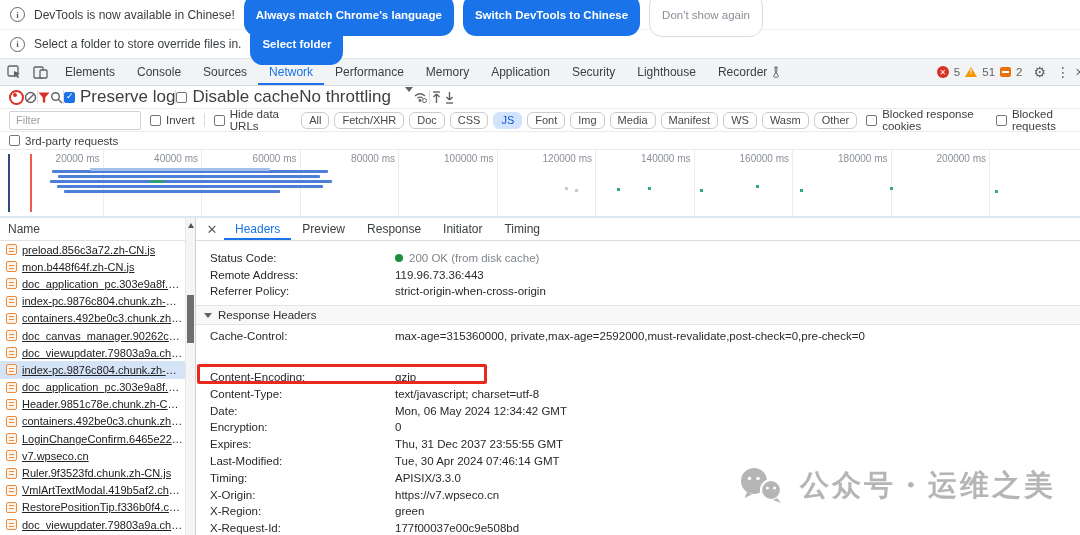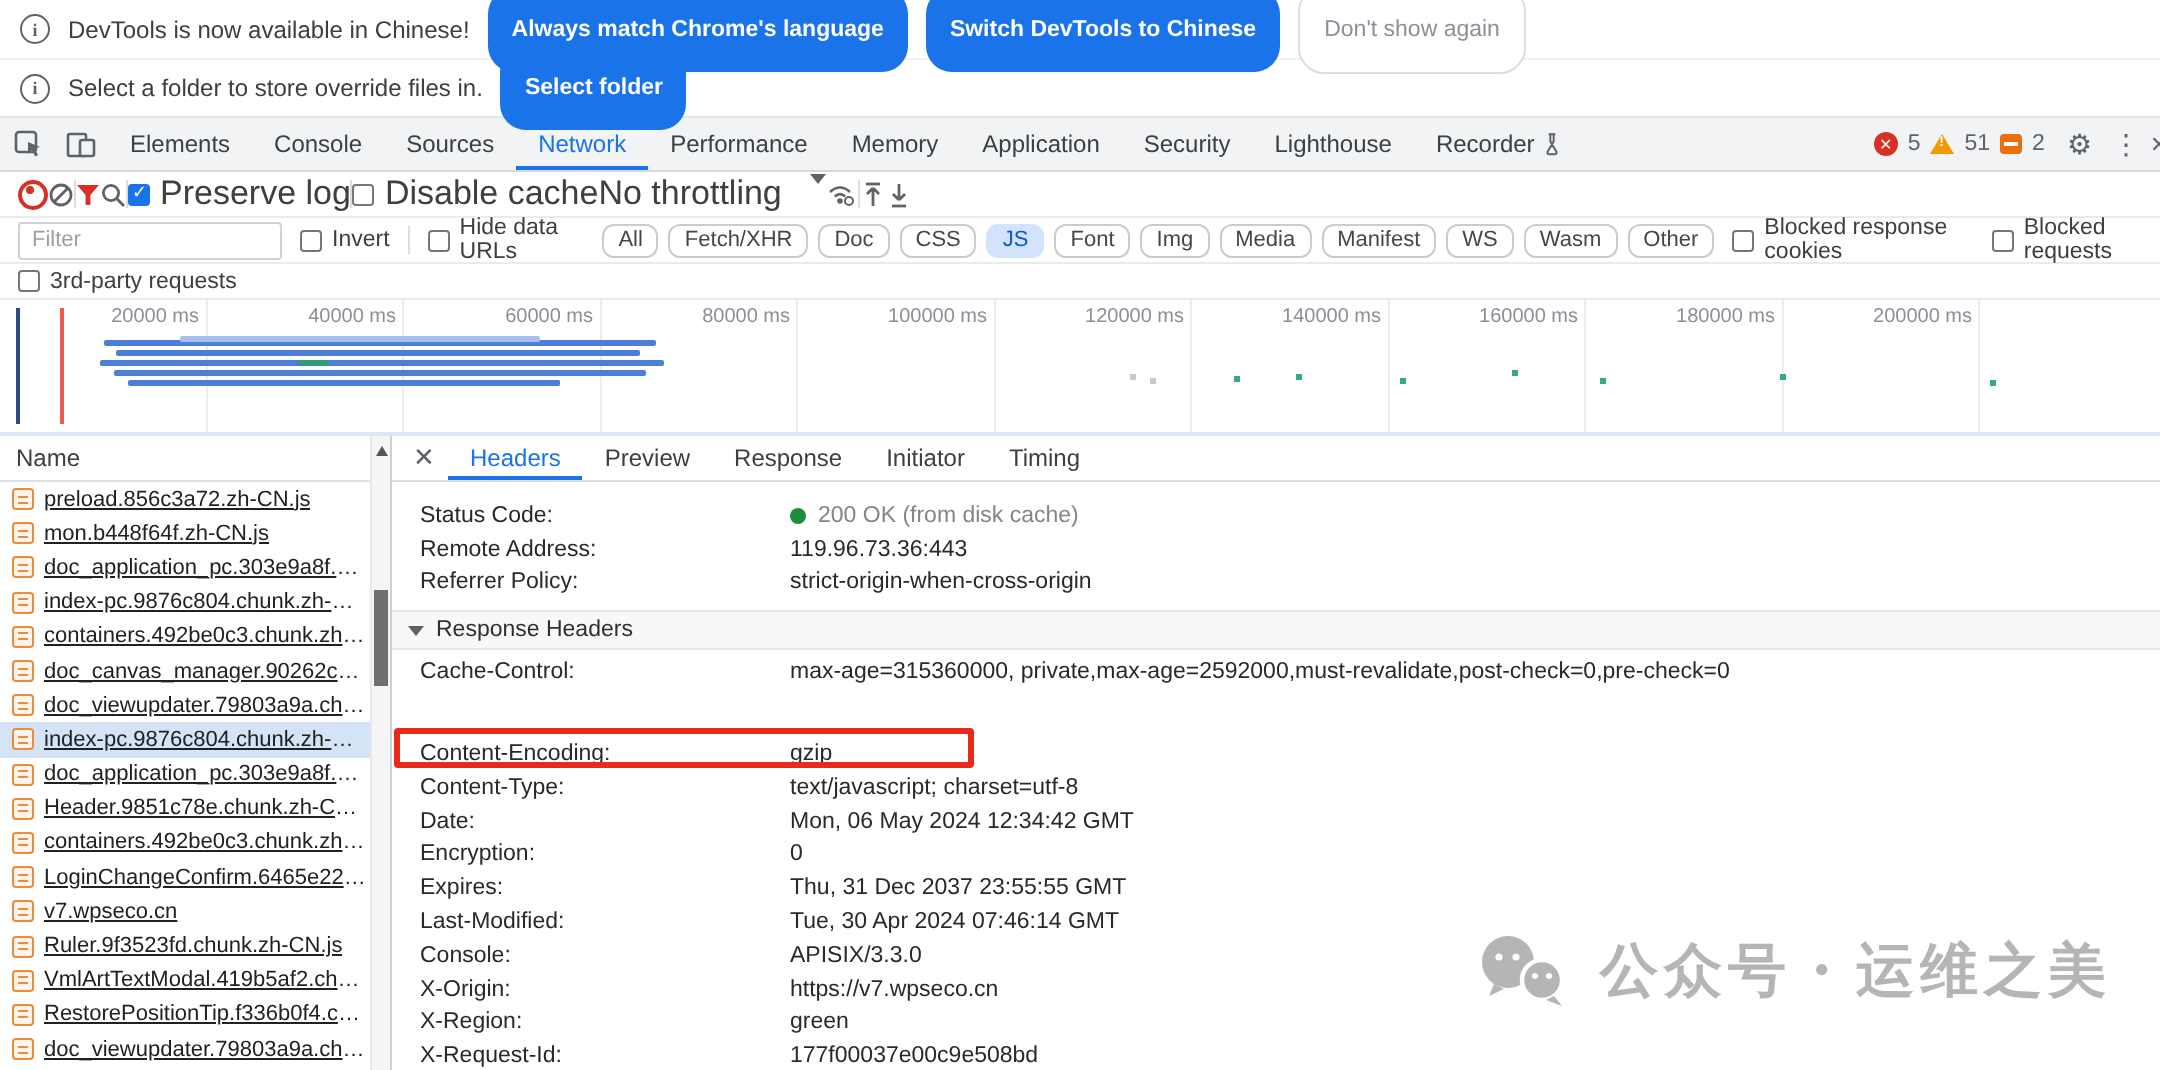--- a/index.html
+++ b/index.html
@@ -458,21 +458,21 @@
           </div>
           <div class="kv">
             <span class="k">Expires:</span>
             <span class="v">Thu, 31 Dec 2037 23:55:55 GMT</span>
           </div>
           <div class="kv">
             <span class="k">Last-Modified:</span>
             <span class="v">Tue, 30 Apr 2024 07:46:14 GMT</span>
           </div>
           <div class="kv">
-            <span class="k">Console:</span>
+            <span class="k">Timing:</span>
             <span class="v">APISIX/3.3.0</span>
           </div>
           <div class="kv">
             <span class="k">X-Origin:</span>
             <span class="v">https://v7.wpseco.cn</span>
           </div>
           <div class="kv">
             <span class="k">X-Region:</span>
             <span class="v">green</span>
           </div>

